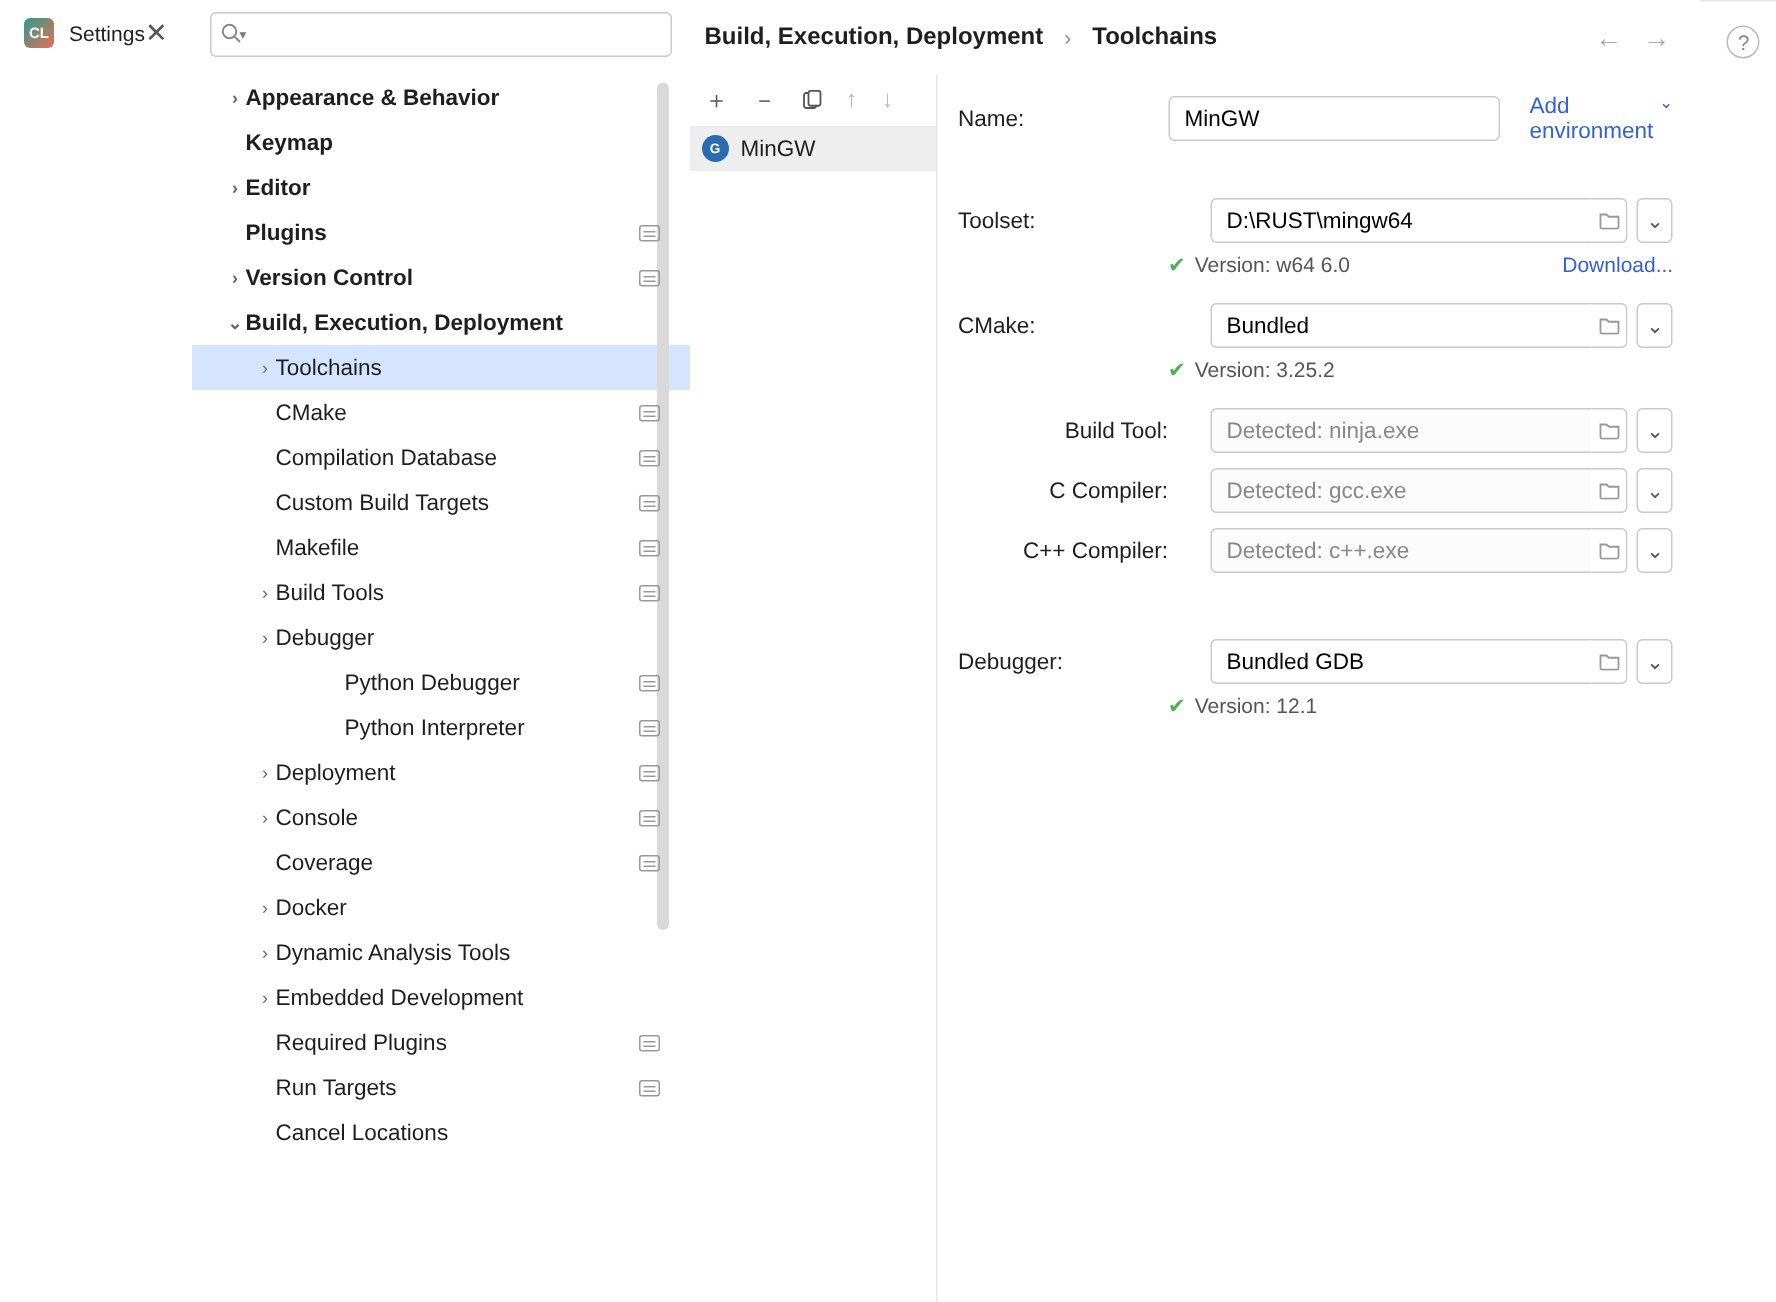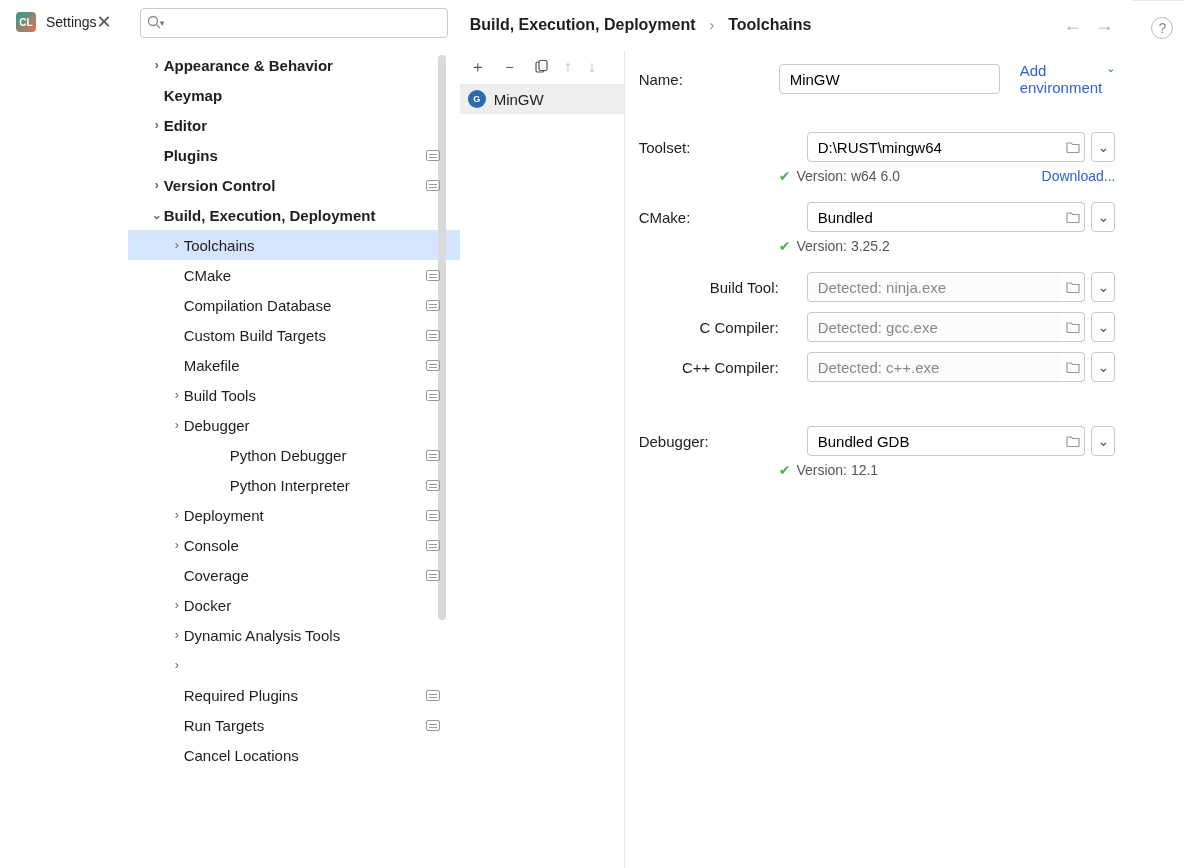--- a/index.html
+++ b/index.html
@@ -190,20 +190,21 @@
           <div class="tree-item lvl1">
             <span class="chev">›</span>
             <span class="lbl">Docker</span>
           </div>
           <div class="tree-item lvl1">
             <span class="chev">›</span>
             <span class="lbl">Dynamic Analysis Tools</span>
           </div>
           <div class="tree-item lvl1">
             <span class="chev">›</span>
+            <span class="lbl">Embedded Development</span>
           </div>
           <div class="tree-item lvl1">
             <span class="chev empty">›</span>
             <span class="lbl">Required Plugins</span>
             <span class="cfg-icon"></span>
           </div>
           <div class="tree-item lvl1">
             <span class="chev empty">›</span>
             <span class="lbl">Run Targets</span>
             <span class="cfg-icon"></span>

